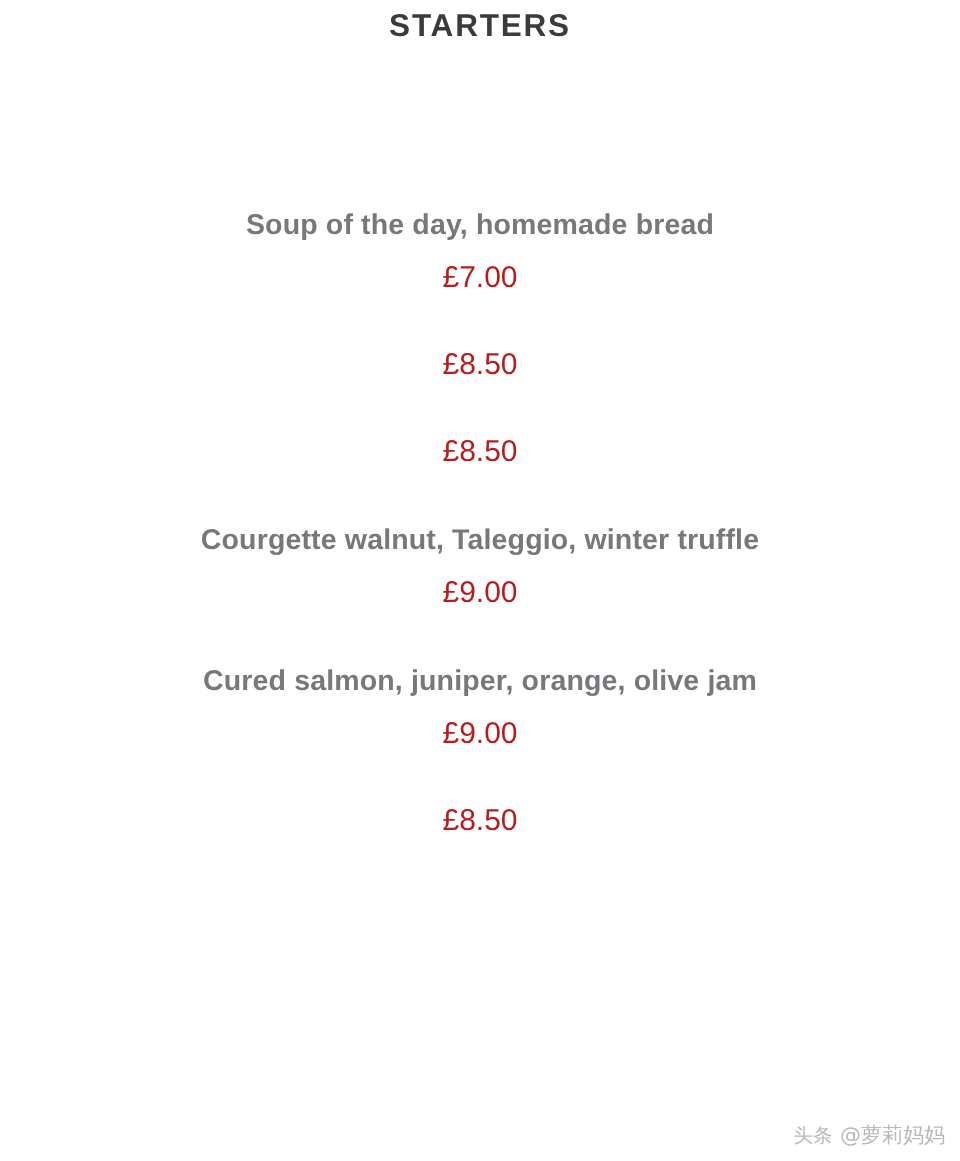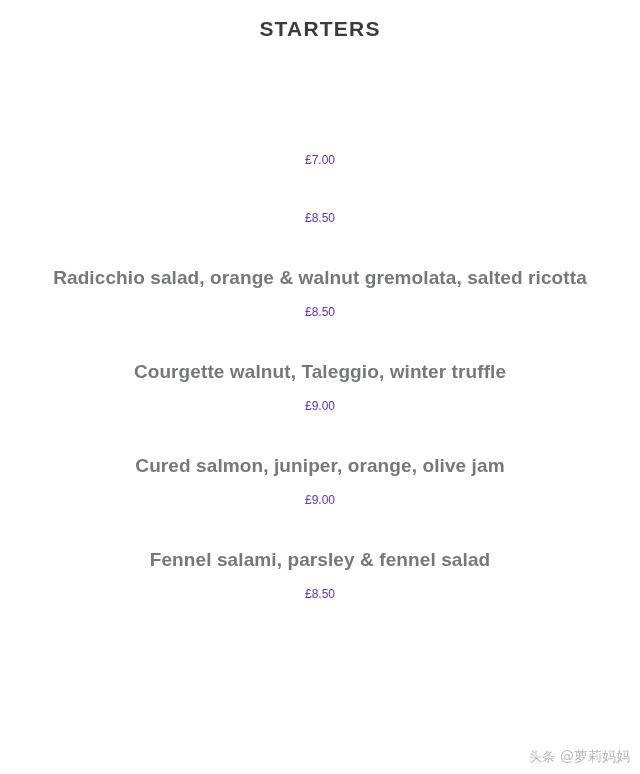--- a/index.html
+++ b/index.html
@@ -10,21 +10,21 @@
     width: 640px;
     height: 774px;
     background: #ffffff;
     font-family: "Liberation Sans", sans-serif;
     overflow: hidden;
     position: relative;
   }
   .menu {
     width: 640px;
     box-sizing: border-box;
-    padding: 14px 8px;
+    padding: 3px 8px;
   }
   .menu-title {
     text-align: center;
     font-size: 21px;
     font-weight: bold;
     letter-spacing: 1.2px;
     color: #3b3b3b;
     margin: 0;
     padding-top: 2px;
     line-height: 26px;
@@ -38,22 +38,22 @@
   }
   .item-name {
     font-size: 19px;
     font-weight: bold;
     color: #77787b;
     line-height: 24px;
     letter-spacing: 0.1px;
     margin: 0;
   }
   .item-price {
-    font-size: 12px;
-    color: #6d28d9;
+    font-size: 20px;
+    color: #b91c1c;
     line-height: 20px;
     margin: 12px 0 0 0;
   }
   .watermark {
     position: absolute;
     right: 10px;
     bottom: 8px;
     font-size: 14px;
     color: #b9b9b9;
     display: flex;
@@ -68,39 +68,38 @@
   }
 </style>
 </head>
 <body>
 
 <div class="menu">
   <h1 class="menu-title">STARTERS</h1>
 
   <div class="items">
     <div class="item">
+      <p class="item-name">Soup of the day, homemade bread</p>
       <p class="item-price">£7.00</p>
     </div>
     <div class="item">
       <p class="item-price">£8.50</p>
     </div>
     <div class="item">
-      <p class="item-name">Radicchio salad, orange &amp; walnut gremolata, salted ricotta</p>
       <p class="item-price">£8.50</p>
     </div>
     <div class="item">
       <p class="item-name">Courgette walnut, Taleggio, winter truffle</p>
       <p class="item-price">£9.00</p>
     </div>
     <div class="item">
       <p class="item-name">Cured salmon, juniper, orange, olive jam</p>
       <p class="item-price">£9.00</p>
     </div>
     <div class="item">
-      <p class="item-name">Fennel salami, parsley &amp; fennel salad</p>
       <p class="item-price">£8.50</p>
     </div>
   </div>
 </div>
 
 <div class="watermark">
   <span class="wm-logo">头条</span>
   <span>@萝莉妈妈</span>
 </div>
 

